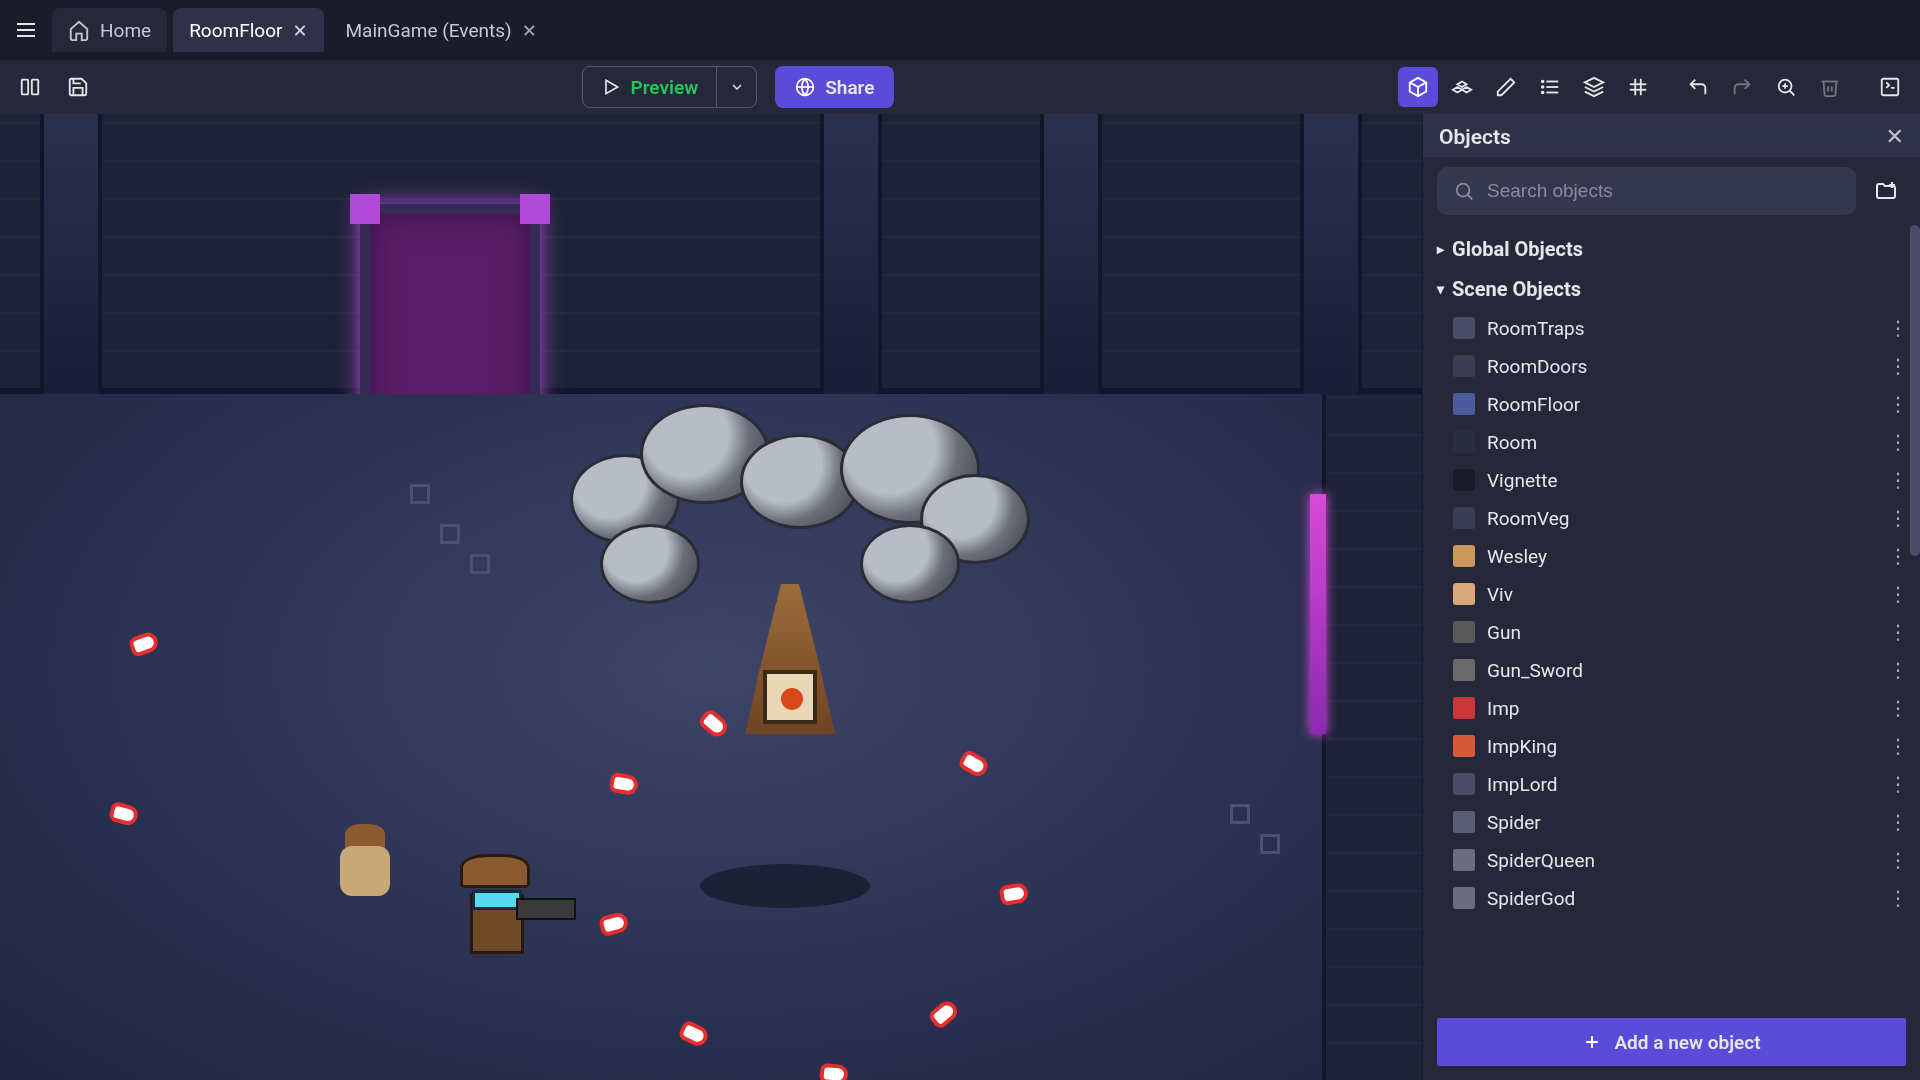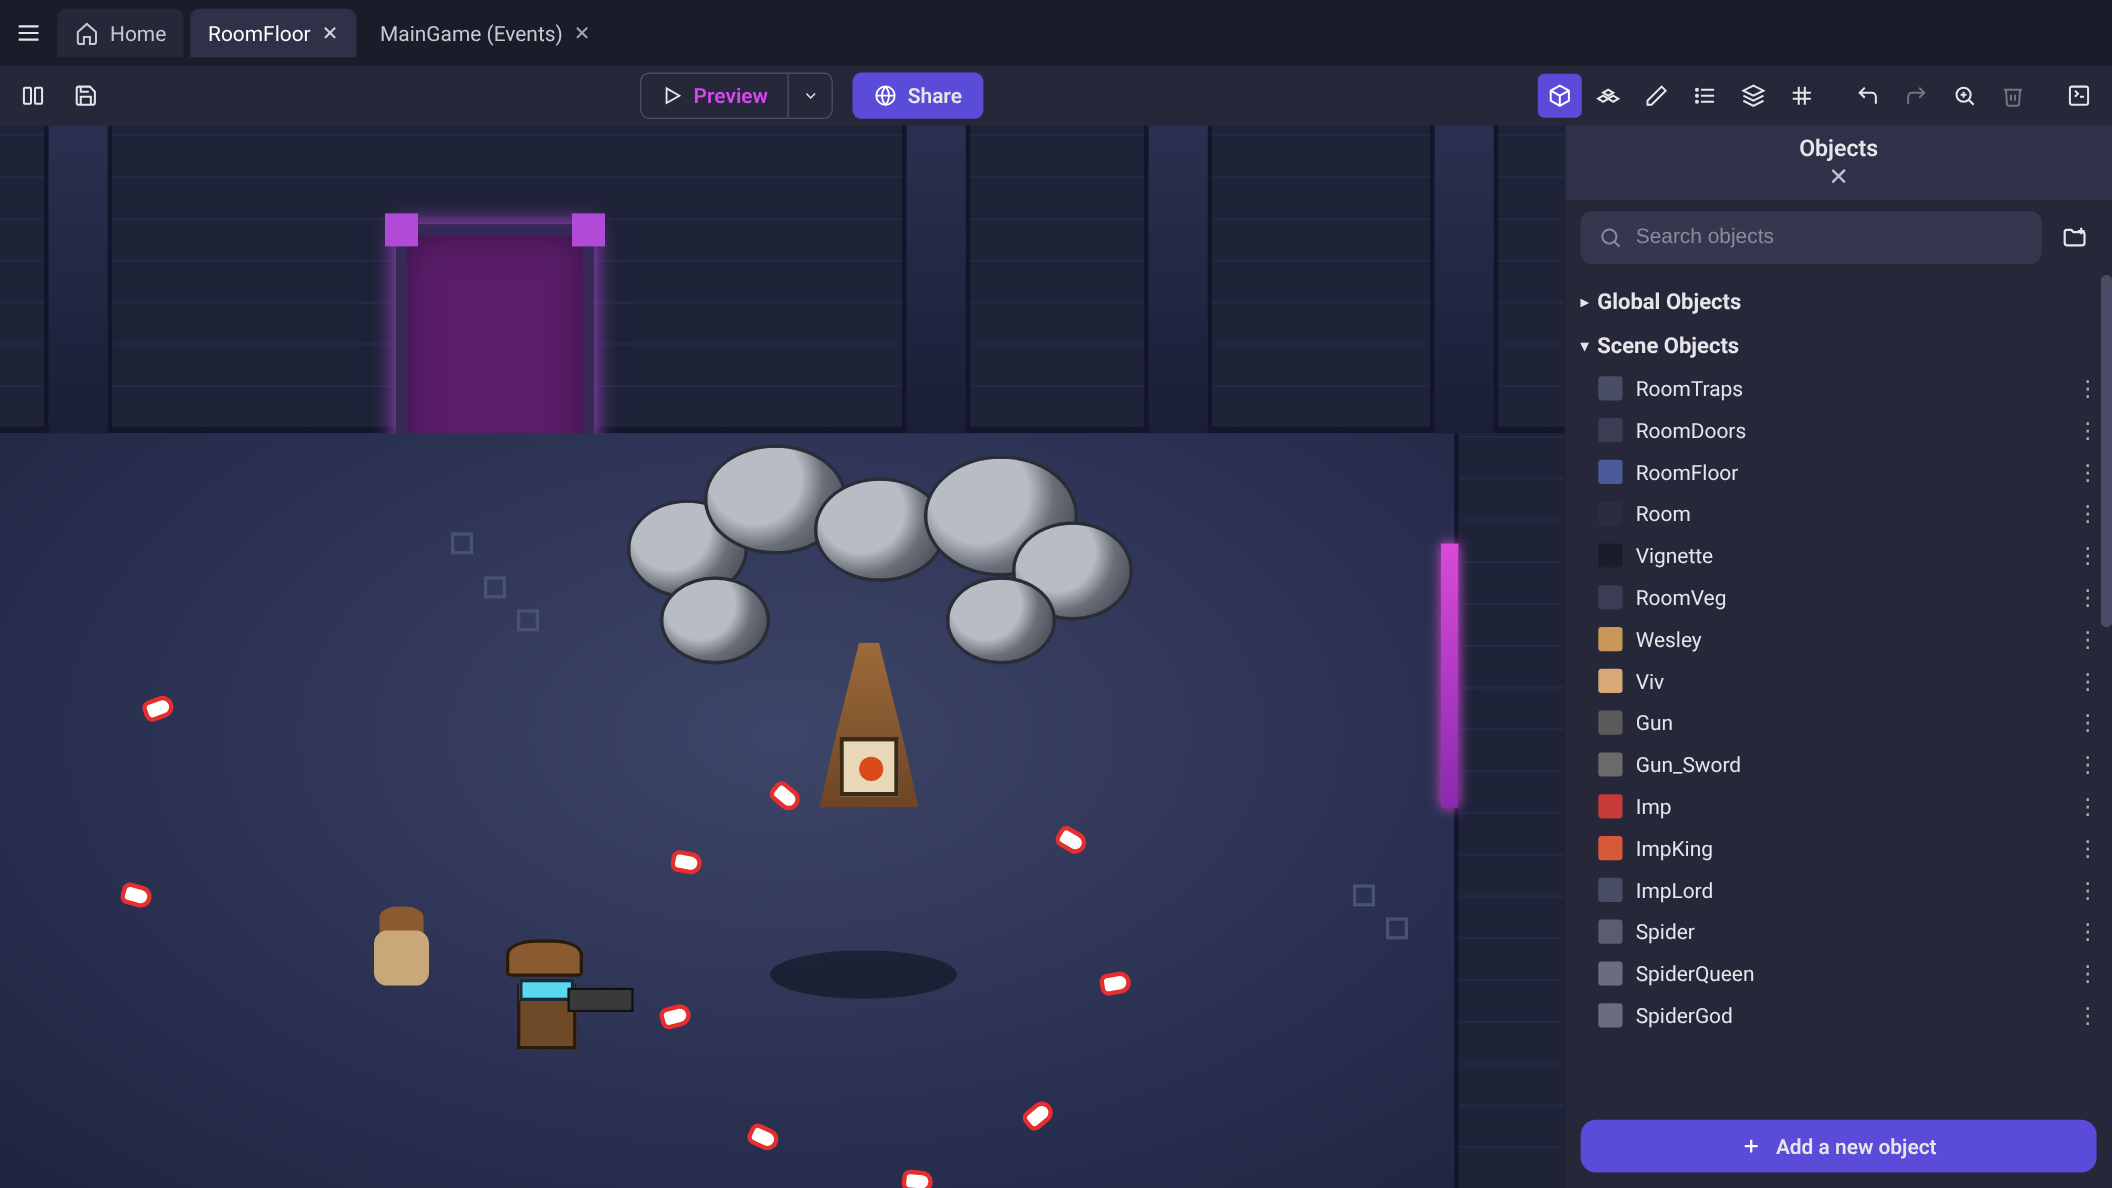--- a/index.html
+++ b/index.html
@@ -62,21 +62,21 @@
   border: 1px solid #54576c;
   border-radius: 8px;
   overflow: hidden;
   height: 42px;
 }
 .preview-btn {
   display: flex; align-items: center; gap: 10px;
   padding: 0 18px;
   font-size: 19px; font-weight: 600;
   cursor: pointer;
-  color: #d946ef;
+  color: #22c55e;
 }
 .preview-dd {
   width: 40px; border-left: 1px solid #54576c;
   display: flex; align-items: center; justify-content: center;
   cursor: pointer;
 }
 .share-btn {
   display: flex; align-items: center; gap: 10px;
   background: #5a4bd8;
   height: 42px;
@@ -181,21 +181,20 @@
   width: 498px;
   background: #26283a;
   display: flex;
   flex-direction: column;
   border-left: 1px solid #1a1c29;
 }
 .panel-header {
   display: flex; align-items: center; justify-content: space-between;
   padding: 10px 16px 8px 16px;
   background: #2e3147;
-  flex-direction: column;
 }
 .panel-title { font-size: 21px; font-weight: 600; }
 .close-btn { cursor:pointer; font-size:22px; opacity:.8; }
 .search-row {
   display:flex; gap:10px; padding: 10px 14px; align-items:center;
 }
 .search-box {
   flex:1; display:flex; align-items:center; gap:12px;
   background:#34374d; border-radius:10px; height:48px; padding:0 16px;
 }
@@ -218,21 +217,21 @@
   font-size:19px;
   cursor:pointer;
 }
 .obj-icon {
   width:22px; height:22px; border-radius:3px;
   background:#4a4d66; flex-shrink:0;
 }
 .obj-row .more { margin-left:auto; font-size:20px; opacity:.7; cursor:pointer; letter-spacing:-2px; }
 .add-obj-btn {
   margin: 6px 14px 14px 14px;
-  background:#5a4bd8; height:48px; border-radius:14px;
+  background:#5a4bd8; height:48px; border-radius:2px;
   display:flex; align-items:center; justify-content:center; gap:12px;
   font-size:19px; font-weight:600; cursor:pointer;
 }
 svg { display:block; }
 .scrollbar-stub {
   position:absolute; right:0; top:0; width:10px; height:42%;
   background:#4a4d66; border-radius:5px;
 }
 .tree{position:relative;}
 </style>

